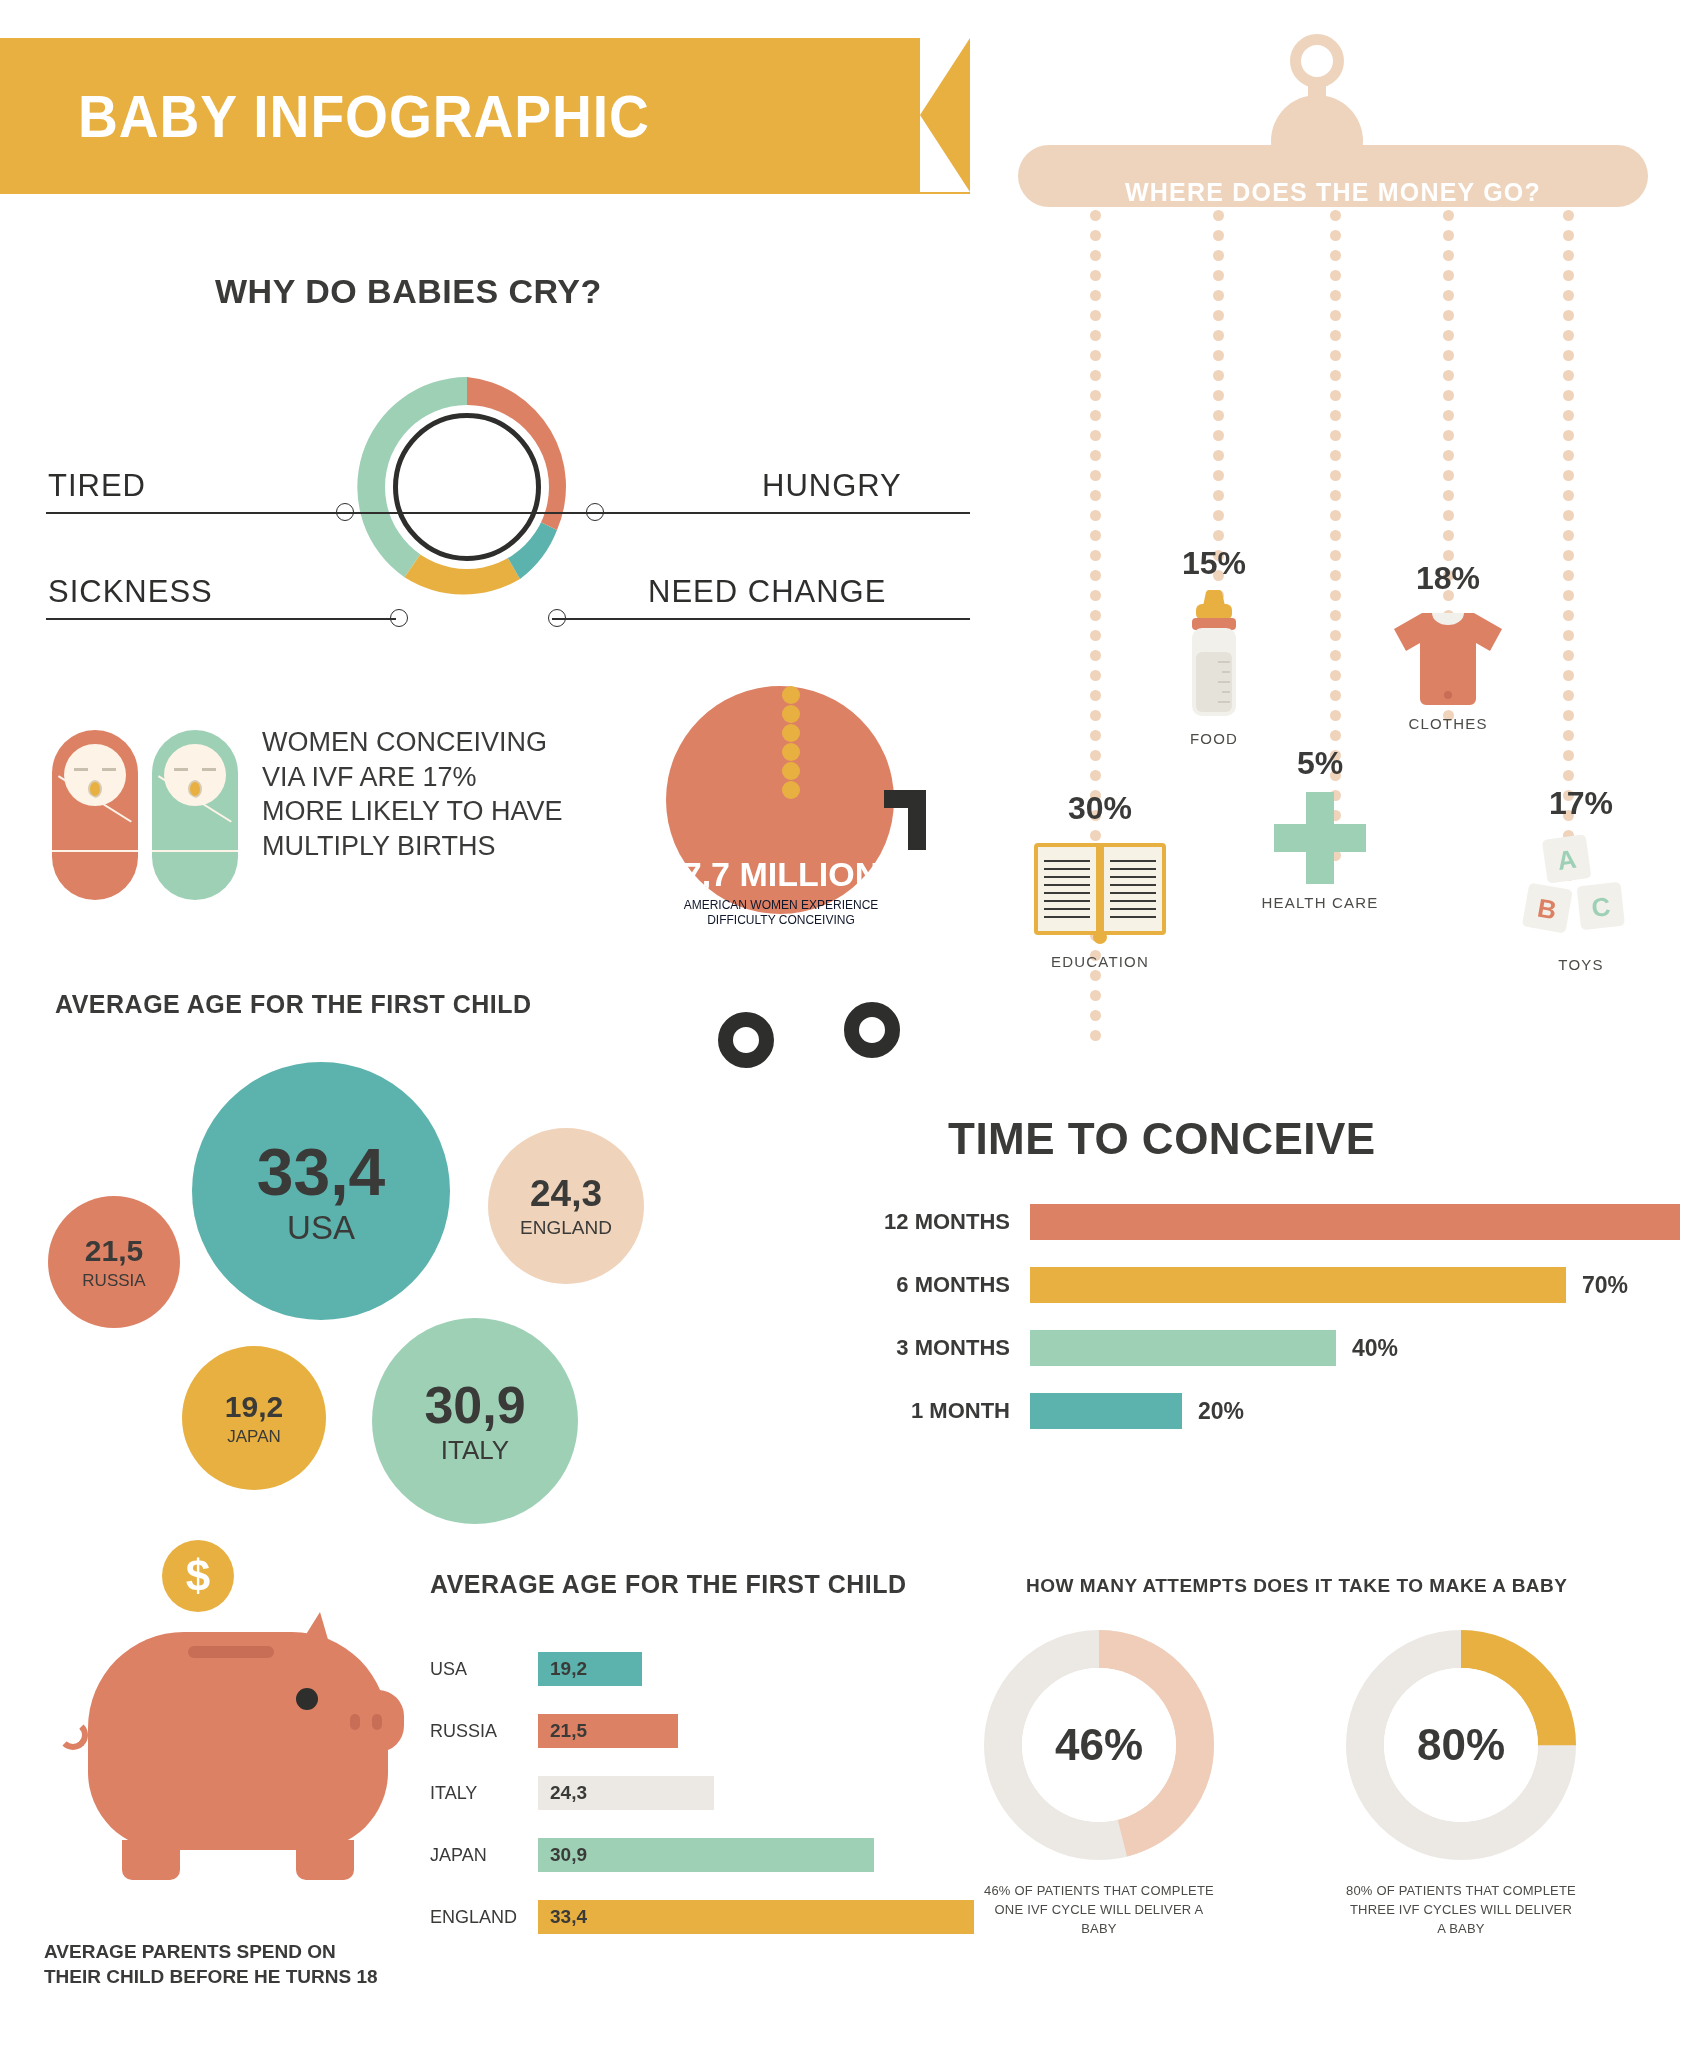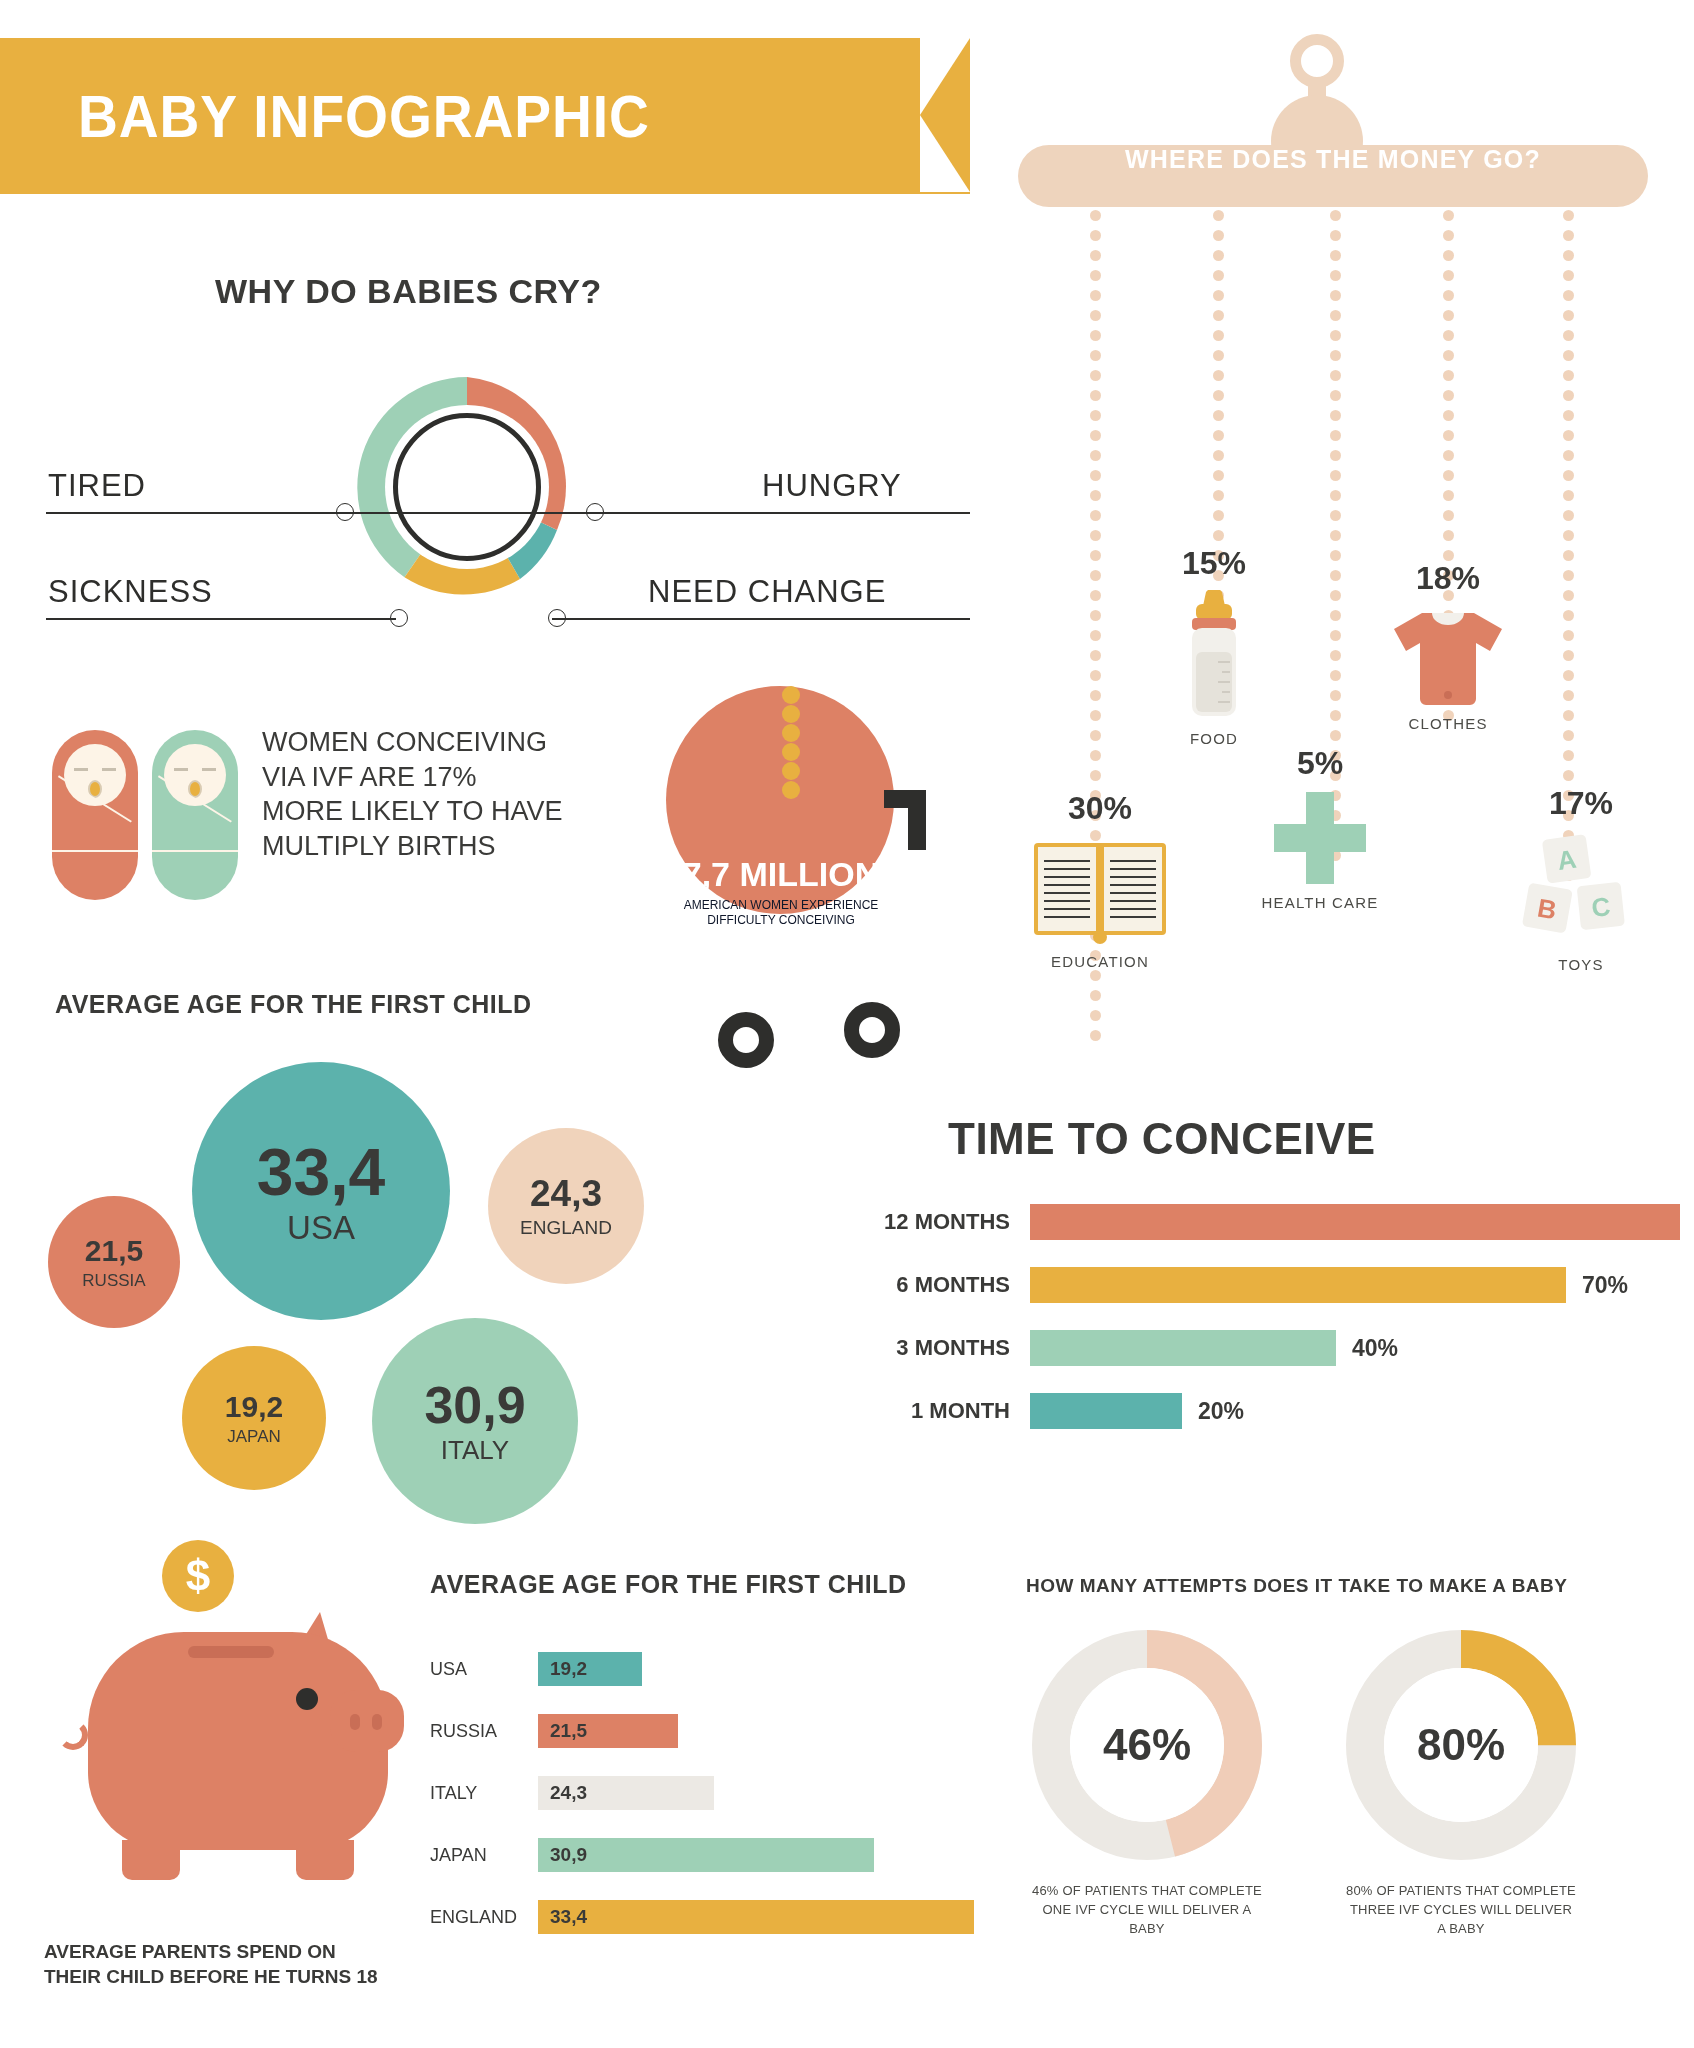--- a/index.html
+++ b/index.html
@@ -43,21 +43,21 @@
   #money-hanger-stem {
     left: 1308px; top: 80px; width: 18px; height: 52px; background: #eed4bd;
   }
   #money-hanger-bulb {
     left: 1271px; top: 95px; width: 92px; height: 92px;
     background: #eed4bd; border-radius: 50%;
   }
   #money-title-pill {
     left: 1018px; top: 145px; width: 630px; height: 62px;
     background: #eed4bd; border-radius: 31px;
-    display: flex; align-items: flex-start; justify-content: center;
+    display: flex; align-items: flex-end; justify-content: center;
   }
   #money-title-text {
     color: #ffffff; font-weight: bold; font-size: 25px; letter-spacing: 1.2px;
   }
 
   .string { position: absolute; width: 11px; }
   .string .bead {
     width: 11px; height: 11px; border-radius: 50%;
     background: #f0d3bb; margin-bottom: 9px;
   }
@@ -666,21 +666,21 @@
     <div class="aa-bar" style="width:336px; background:#9ed0b6;">30,9</div>
   </div>
 
   <div class="aa-row" style="top:1896px; width:560px;">
     <div class="aa-label">ENGLAND</div>
     <div class="aa-bar" style="width:436px; background:#e8b040;">33,4</div>
   </div>
 
   <div class="abs head-bold" id="attempts-title">HOW MANY ATTEMPTS DOES IT TAKE TO MAKE  A BABY</div>
 
-  <div class="att-wrap" style="left:1032px; top:1630px;">
+  <div class="att-wrap" style="left:984px; top:1630px;">
     <div class="att-donut">
       <svg width="230" height="230" viewBox="0 0 230 230">
         <circle cx="115" cy="115" r="96" fill="none" stroke="#ece9e4" stroke-width="38"></circle>
         <circle cx="115" cy="115" r="96" fill="none" stroke="#f0cdb8" stroke-width="38" stroke-dasharray="277.4 325.8" transform="rotate(-90 115 115)"></circle>
       </svg>
       <div class="att-hole">46%</div>
     </div>
     <div class="att-caption">
       <div>46% OF PATIENTS THAT COMPLETE</div>
       <div>ONE IVF CYCLE WILL DELIVER A BABY</div>

